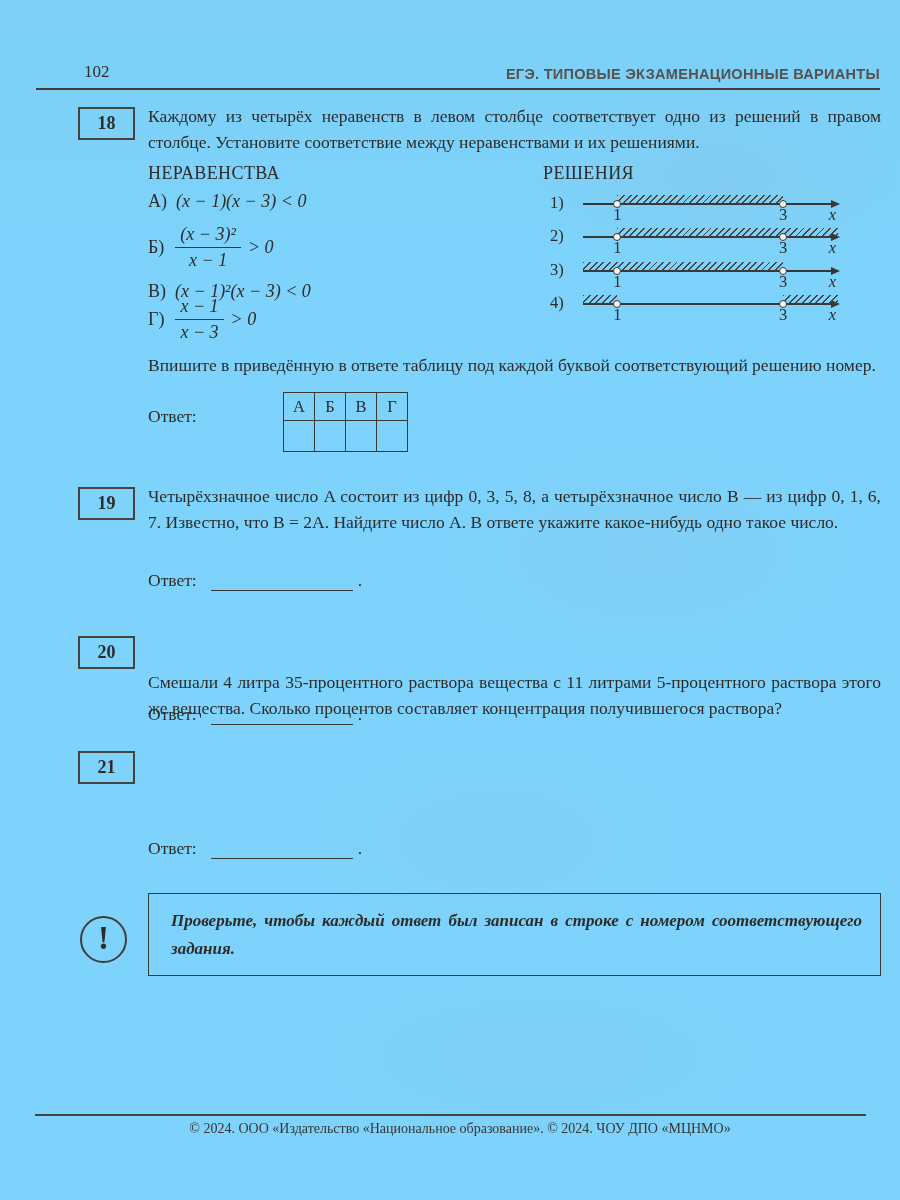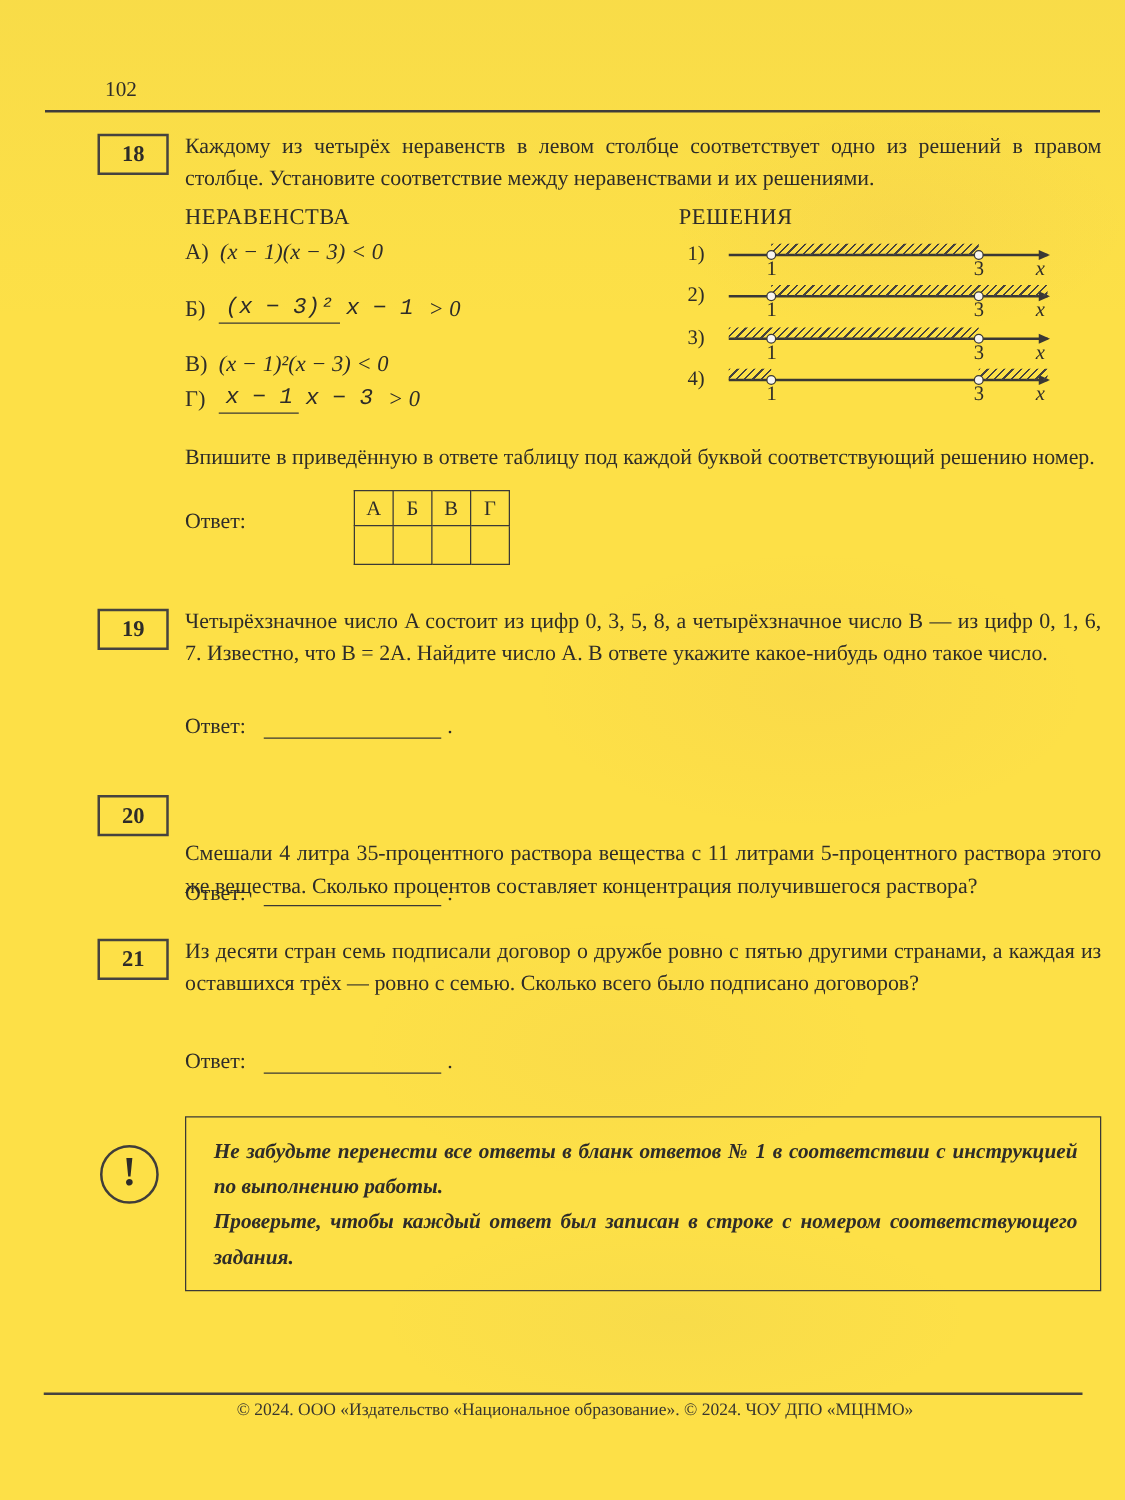--- a/index.html
+++ b/index.html
@@ -1,19 +1,19 @@
 <!DOCTYPE html>
 <html lang="ru"><head>
 <meta charset="utf-8">
 <title>ЕГЭ страница 102</title>
 <style>
   html,body{margin:0;padding:0;background:#dedad3;}
   .page{
     position:relative;width:900px;height:1200px;margin:0 auto;
-    background:#fde047;overflow:hidden;
+    background:#7dd3fc;overflow:hidden;
     font-family:"Liberation Serif","DejaVu Serif",serif;
     color:#2e2c29;
   }
   
   .page::before{
     content:"";position:absolute;inset:0;pointer-events:none;
     background:
       radial-gradient(260px 130px at 80% 15%, rgba(200,115,115,.06), transparent 70%),
       radial-gradient(320px 160px at 72% 46%, rgba(200,115,115,.05), transparent 70%),
       radial-gradient(300px 150px at 55% 70%, rgba(190,120,120,.045), transparent 70%),
@@ -29,21 +29,21 @@
   
   .pnum{left:78px;width:57px;height:33px;border:2px solid #46433f;box-sizing:border-box;
     font-weight:bold;font-size:18px;text-align:center;line-height:28px;background:transparent;}
   
   .ptext{left:148px;width:733px;text-align:justify;font-size:17.5px;line-height:1.5;}
   .col-title{font-size:18px;letter-spacing:.4px;font-family:Liberation Serif, serif;}
   
   .ineq{left:148px;display:flex;align-items:center;font-size:18px;}
   .ineq .lab{font-style:normal;margin-right:9px;}
   .math{font-style:italic;}
-  .frac{display:inline-flex;flex-direction:row;align-items:center;margin:0 7px 0 2px;line-height:1.25;font-family:Liberation Mono, monospace;}
+  .frac{display:inline-flex;flex-direction:column;align-items:center;margin:0 7px 0 2px;line-height:1.25;}
   .frac .num{padding:0 5px 1px;border-bottom:1.6px solid #3a3835;}
   .frac .den{padding:1px 5px 0;}
   
   .numline{position:absolute;left:550px;width:290px;height:34px;}
   .nl-label{position:absolute;left:0;top:1px;font-size:16.5px;}
   .nl-track{position:absolute;left:33px;right:2px;top:0;height:34px;}
   .nl-line{position:absolute;left:0;right:0;top:11px;height:1.6px;background:#3a3835;}
   .nl-arrow{position:absolute;right:-2px;top:7.6px;width:0;height:0;
     border-left:9px solid #3a3835;border-top:4.5px solid transparent;border-bottom:4.5px solid transparent;}
   .nl-hatch{position:absolute;top:2.5px;height:9px;
@@ -71,20 +71,21 @@
   .footer-line{left:60px;right:40px;text-align:center;color:#38362f;}
   .f1{top:1121px;font-size:14px;font-family:Liberation Serif, serif;}
   .f2{top:1138px;font-size:13.5px;}
 </style>
 </head>
 <body>
 
 <div class="page">
 
   <div class="abs pagenum">102</div>
+  <div class="abs header-title">ЕГЭ. ТИПОВЫЕ ЭКЗАМЕНАЦИОННЫЕ ВАРИАНТЫ</div>
   <div class="abs header-rule"></div>
 
   <div class="abs pnum" style="top:107px">18</div>
   <div class="abs ptext" style="top:103px">Каждому из четырёх неравенств в левом столбце соответствует одно из решений в правом столбце. Установите соответствие между неравенствами и их решениями.</div>
 
   <div class="abs col-title" style="left:148px;top:163px">НЕРАВЕНСТВА</div>
   <div class="abs col-title" style="left:543px;top:163px">РЕШЕНИЯ</div>
 
   <div class="abs ineq" style="top:191px">
     <span class="lab">А)</span>
@@ -195,29 +196,27 @@
 
   <div class="abs pnum" style="top:636px">20</div>
   <div class="abs ptext" style="top:669px">Смешали 4 литра 35-процентного раствора вещества с 11 литрами 5-процентного раствора этого же вещества. Сколько процентов составляет концентрация получившегося раствора?</div>
   <div class="abs answer-row" style="left:148px;top:704px">
     <span>Ответ:</span>
     <span class="ans-line"></span>
     <span class="ans-period">.</span>
   </div>
 
   <div class="abs pnum" style="top:751px">21</div>
-  <div class="abs ptext" style="top:747px">Из десяти стран семь подписали договор о дружбе ровно с пятью другими странами, а каждая из оставшихся трёх — ровно с семью. Сколько всего было подписано договоров?</div>
   <div class="abs answer-row" style="left:148px;top:838px">
     <span>Ответ:</span>
     <span class="ans-line"></span>
     <span class="ans-period">.</span>
   </div>
 
   <div class="abs warn-icon">!</div>
   <div class="abs warn-box">
-    <p>Не забудьте перенести все ответы в бланк ответов № 1 в соответствии с инструкцией по выполнению работы.</p>
     <p>Проверьте, чтобы каждый ответ был записан в строке с номером соответствующего задания.</p>
   </div>
 
   <div class="abs footer-rule"></div>
   <div class="abs footer-line f1">© 2024. ООО «Издательство «Национальное образование». © 2024. ЧОУ ДПО «МЦНМО»</div>
 
 </div>
 
 </body></html>

